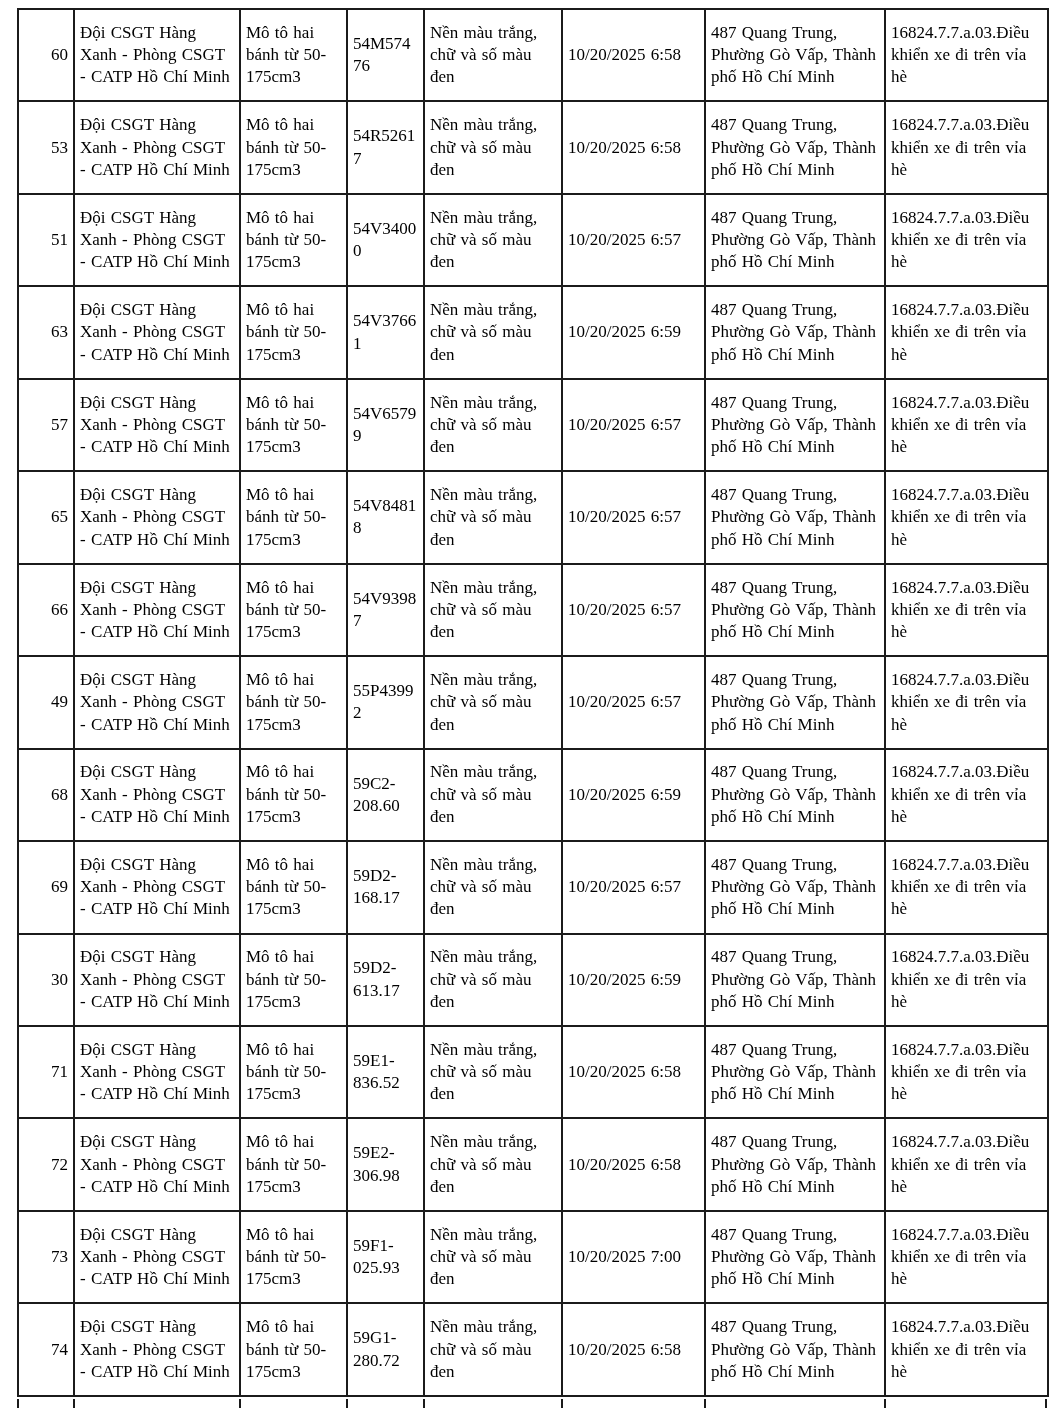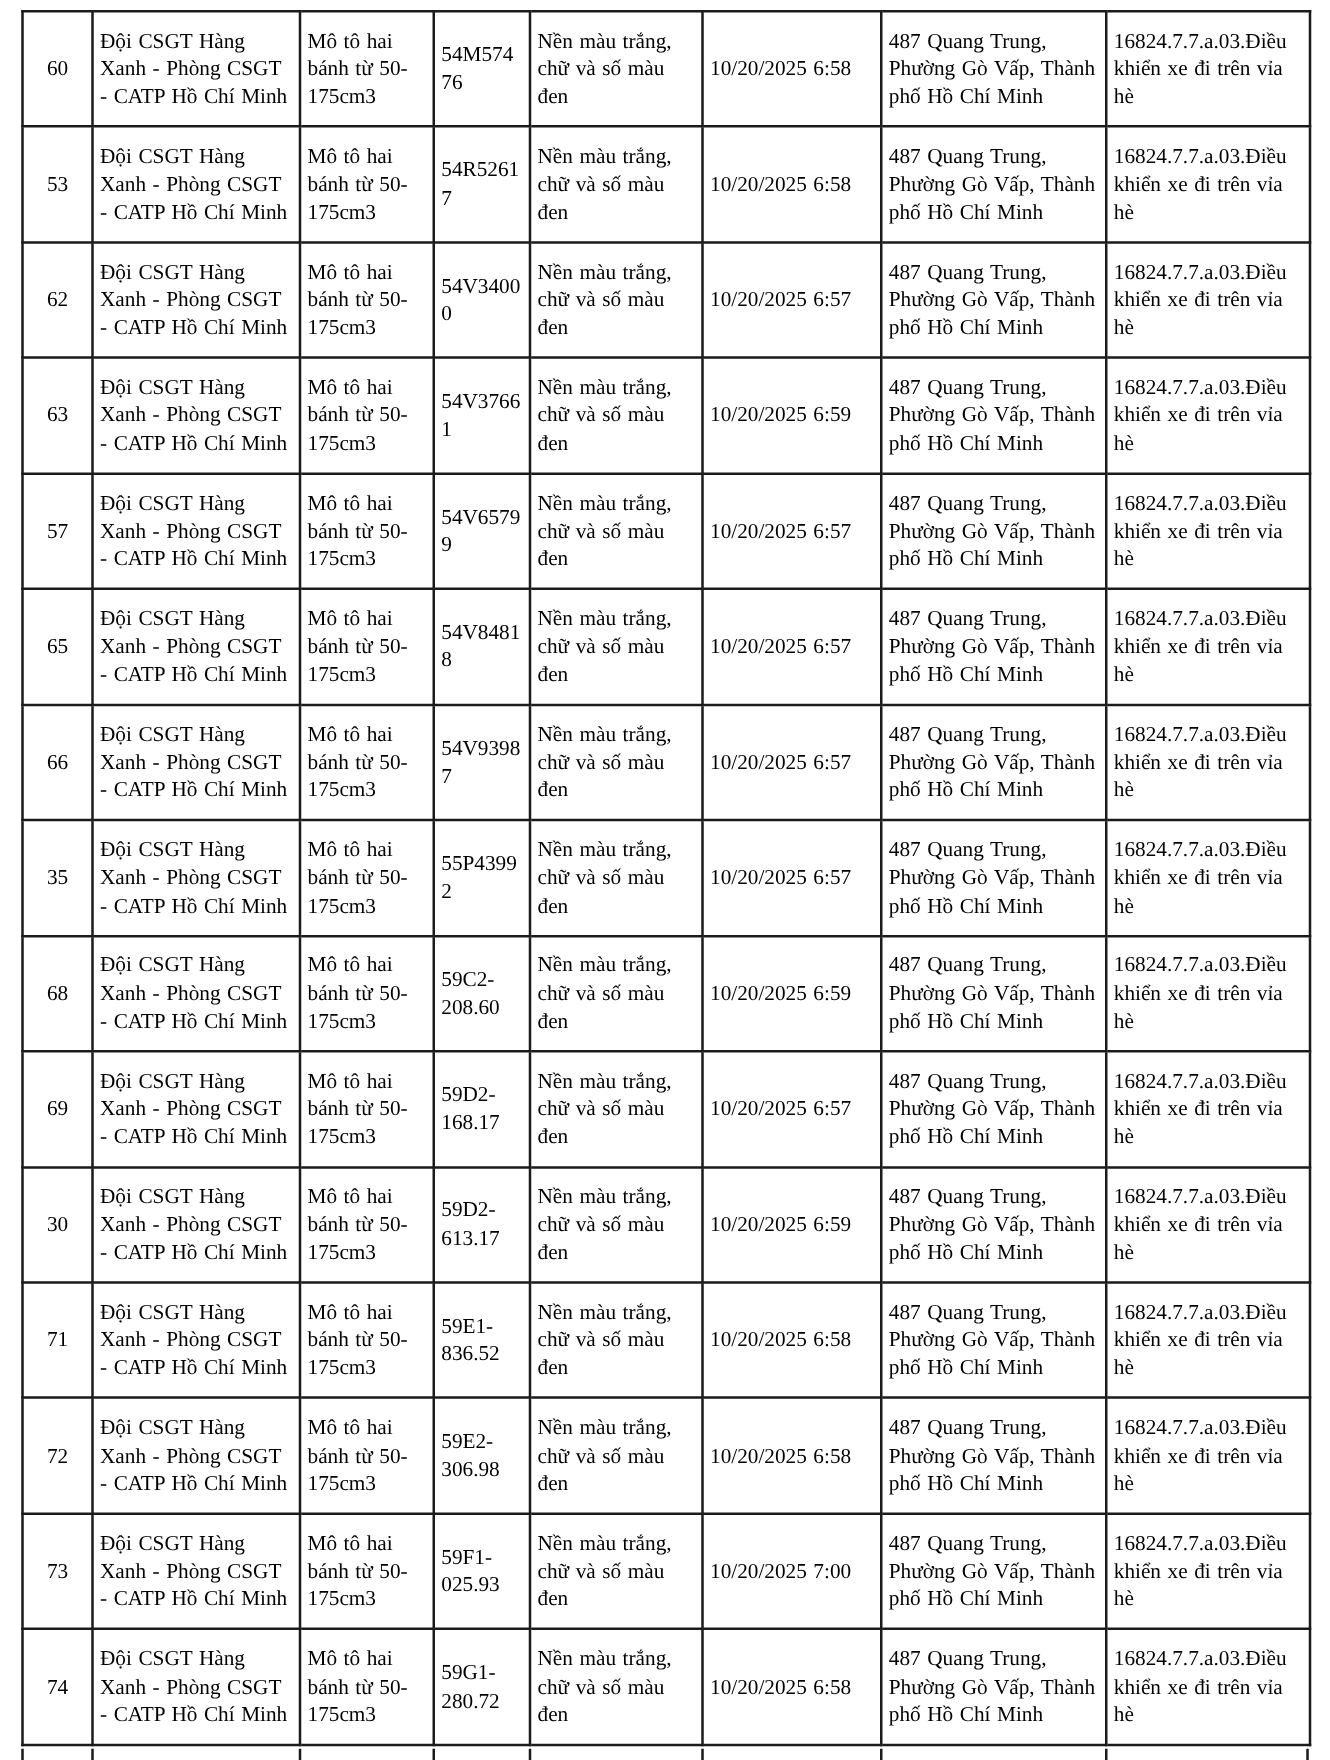--- a/index.html
+++ b/index.html
@@ -29,21 +29,21 @@
   }
   .violation-table td {
     border: 2px solid #1b1b1b;
     padding: 1px 5px;
     vertical-align: middle;
     font-size: 17px;
     line-height: 1.31;
     overflow: hidden;
     word-spacing: 1px;
   }
-  .c-no    { text-align: center; padding: 1px 2px; }
+  .c-no    { text-align: right; padding: 1px 2px; }
   .c-unit  { }
   .c-veh   { }
   .c-plate { overflow-wrap: anywhere; }
   .c-pdesc { }
   .c-time  { white-space: nowrap; }
   .c-loc   { }
   .c-vio   { }
   
   .stub {
     position: absolute;
@@ -86,21 +86,21 @@
       <td class="c-unit">Đội CSGT Hàng Xanh - Phòng CSGT - CATP Hồ Chí Minh</td>
       <td class="c-veh">Mô tô hai bánh từ 50-175cm3</td>
       <td class="c-plate">54R52617</td>
       <td class="c-pdesc">Nền màu trắng, chữ và số màu đen</td>
       <td class="c-time">10/20/2025 6:58</td>
       <td class="c-loc">487 Quang Trung, Phường Gò Vấp, Thành phố Hồ Chí Minh</td>
       <td class="c-vio">16824.7.7.a.03.Điều khiển xe đi trên vỉa hè</td>
     </tr>
 
     <tr>
-      <td class="c-no">62</td>
+      <td class="c-no">51</td>
       <td class="c-unit">Đội CSGT Hàng Xanh - Phòng CSGT - CATP Hồ Chí Minh</td>
       <td class="c-veh">Mô tô hai bánh từ 50-175cm3</td>
       <td class="c-plate">54V34000</td>
       <td class="c-pdesc">Nền màu trắng, chữ và số màu đen</td>
       <td class="c-time">10/20/2025 6:57</td>
       <td class="c-loc">487 Quang Trung, Phường Gò Vấp, Thành phố Hồ Chí Minh</td>
       <td class="c-vio">16824.7.7.a.03.Điều khiển xe đi trên vỉa hè</td>
     </tr>
 
     <tr>
@@ -141,21 +141,21 @@
       <td class="c-unit">Đội CSGT Hàng Xanh - Phòng CSGT - CATP Hồ Chí Minh</td>
       <td class="c-veh">Mô tô hai bánh từ 50-175cm3</td>
       <td class="c-plate">54V93987</td>
       <td class="c-pdesc">Nền màu trắng, chữ và số màu đen</td>
       <td class="c-time">10/20/2025 6:57</td>
       <td class="c-loc">487 Quang Trung, Phường Gò Vấp, Thành phố Hồ Chí Minh</td>
       <td class="c-vio">16824.7.7.a.03.Điều khiển xe đi trên vỉa hè</td>
     </tr>
 
     <tr>
-      <td class="c-no">35</td>
+      <td class="c-no">49</td>
       <td class="c-unit">Đội CSGT Hàng Xanh - Phòng CSGT - CATP Hồ Chí Minh</td>
       <td class="c-veh">Mô tô hai bánh từ 50-175cm3</td>
       <td class="c-plate">55P43992</td>
       <td class="c-pdesc">Nền màu trắng, chữ và số màu đen</td>
       <td class="c-time">10/20/2025 6:57</td>
       <td class="c-loc">487 Quang Trung, Phường Gò Vấp, Thành phố Hồ Chí Minh</td>
       <td class="c-vio">16824.7.7.a.03.Điều khiển xe đi trên vỉa hè</td>
     </tr>
 
     <tr>

